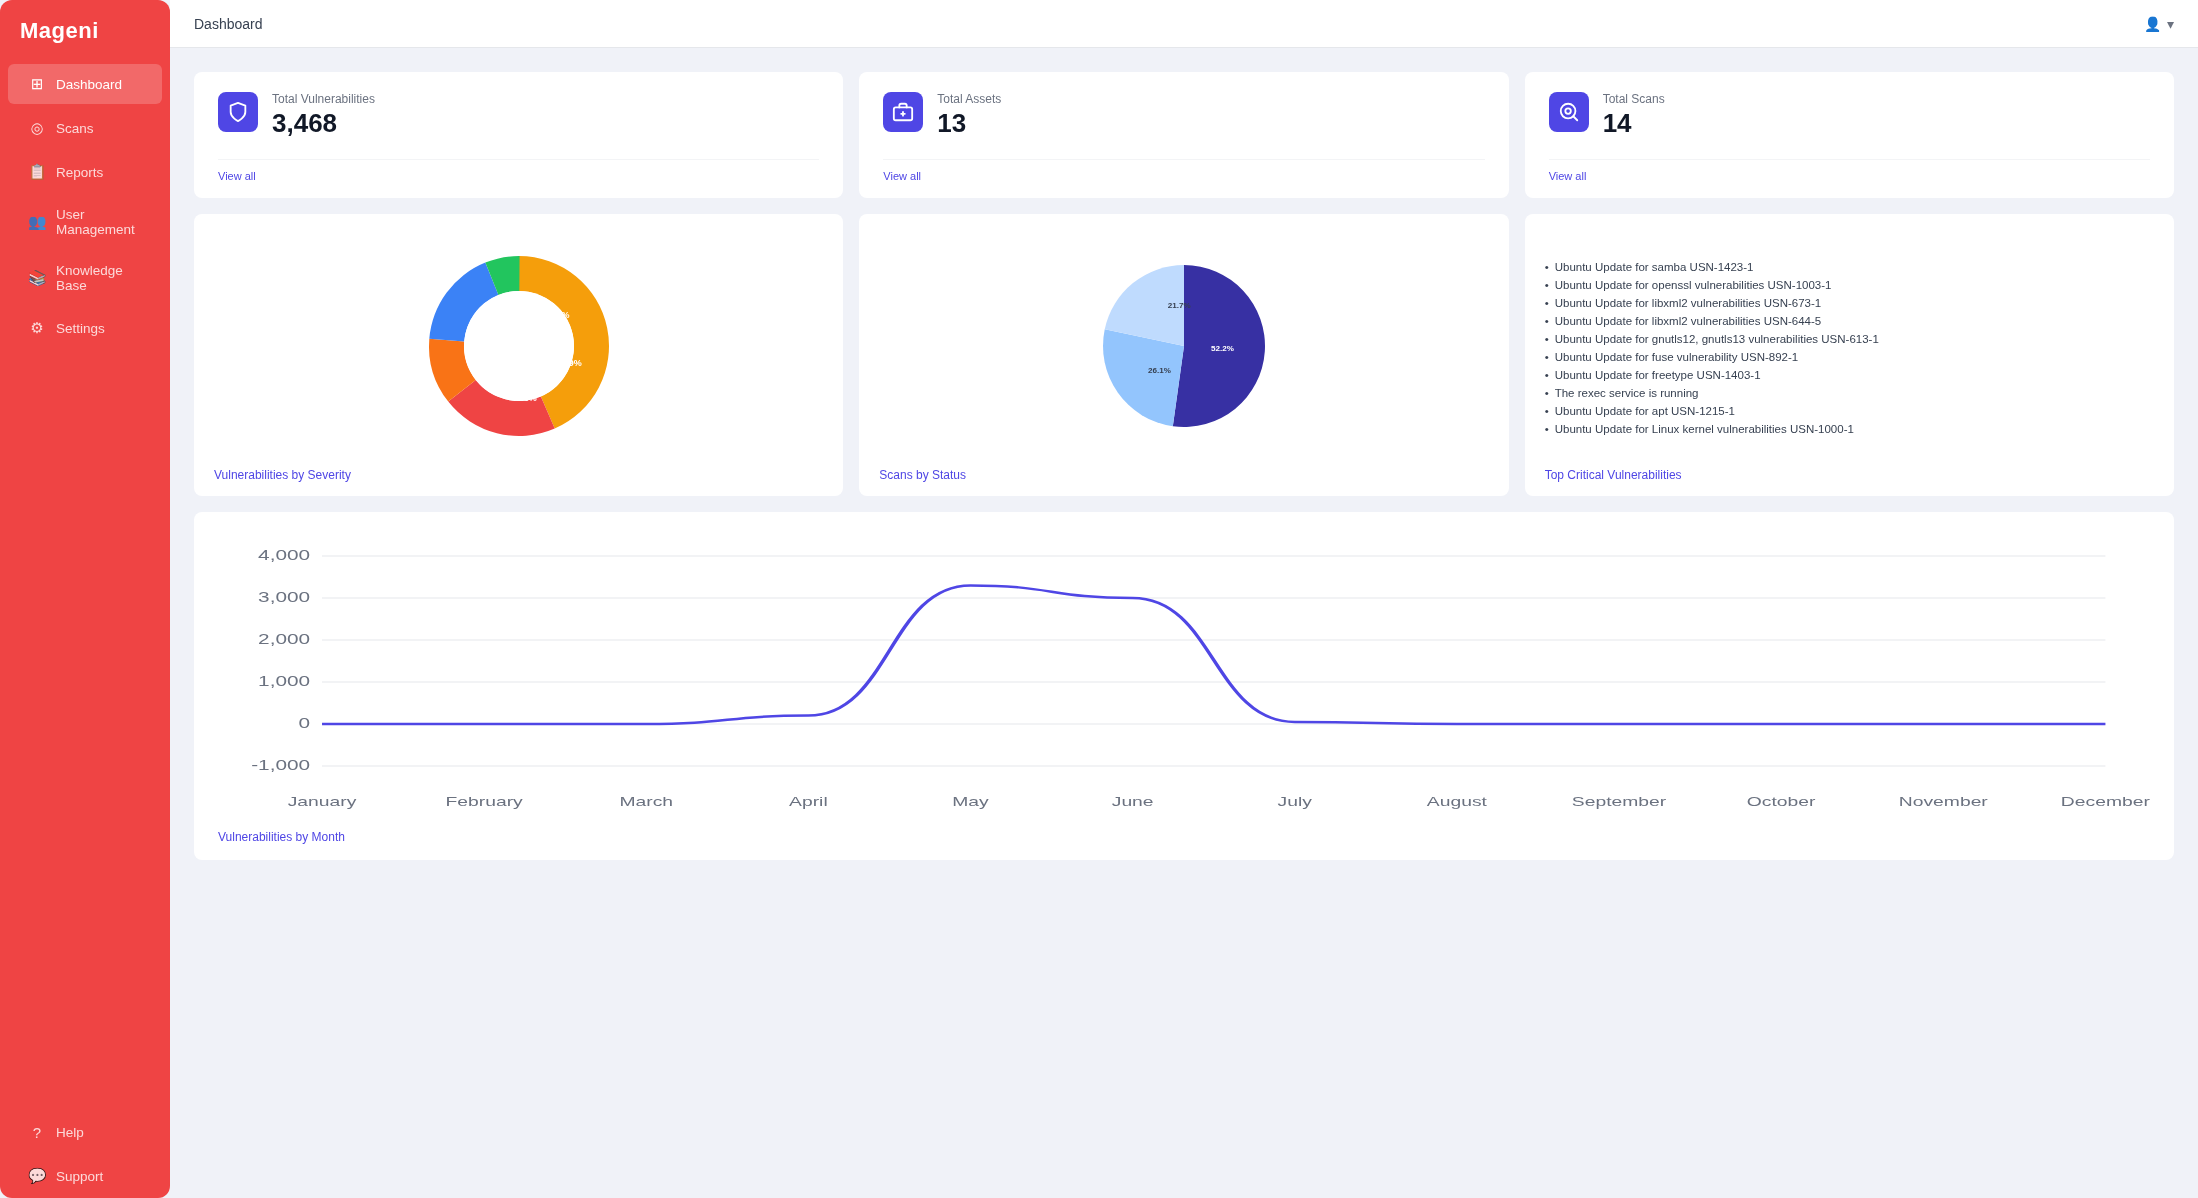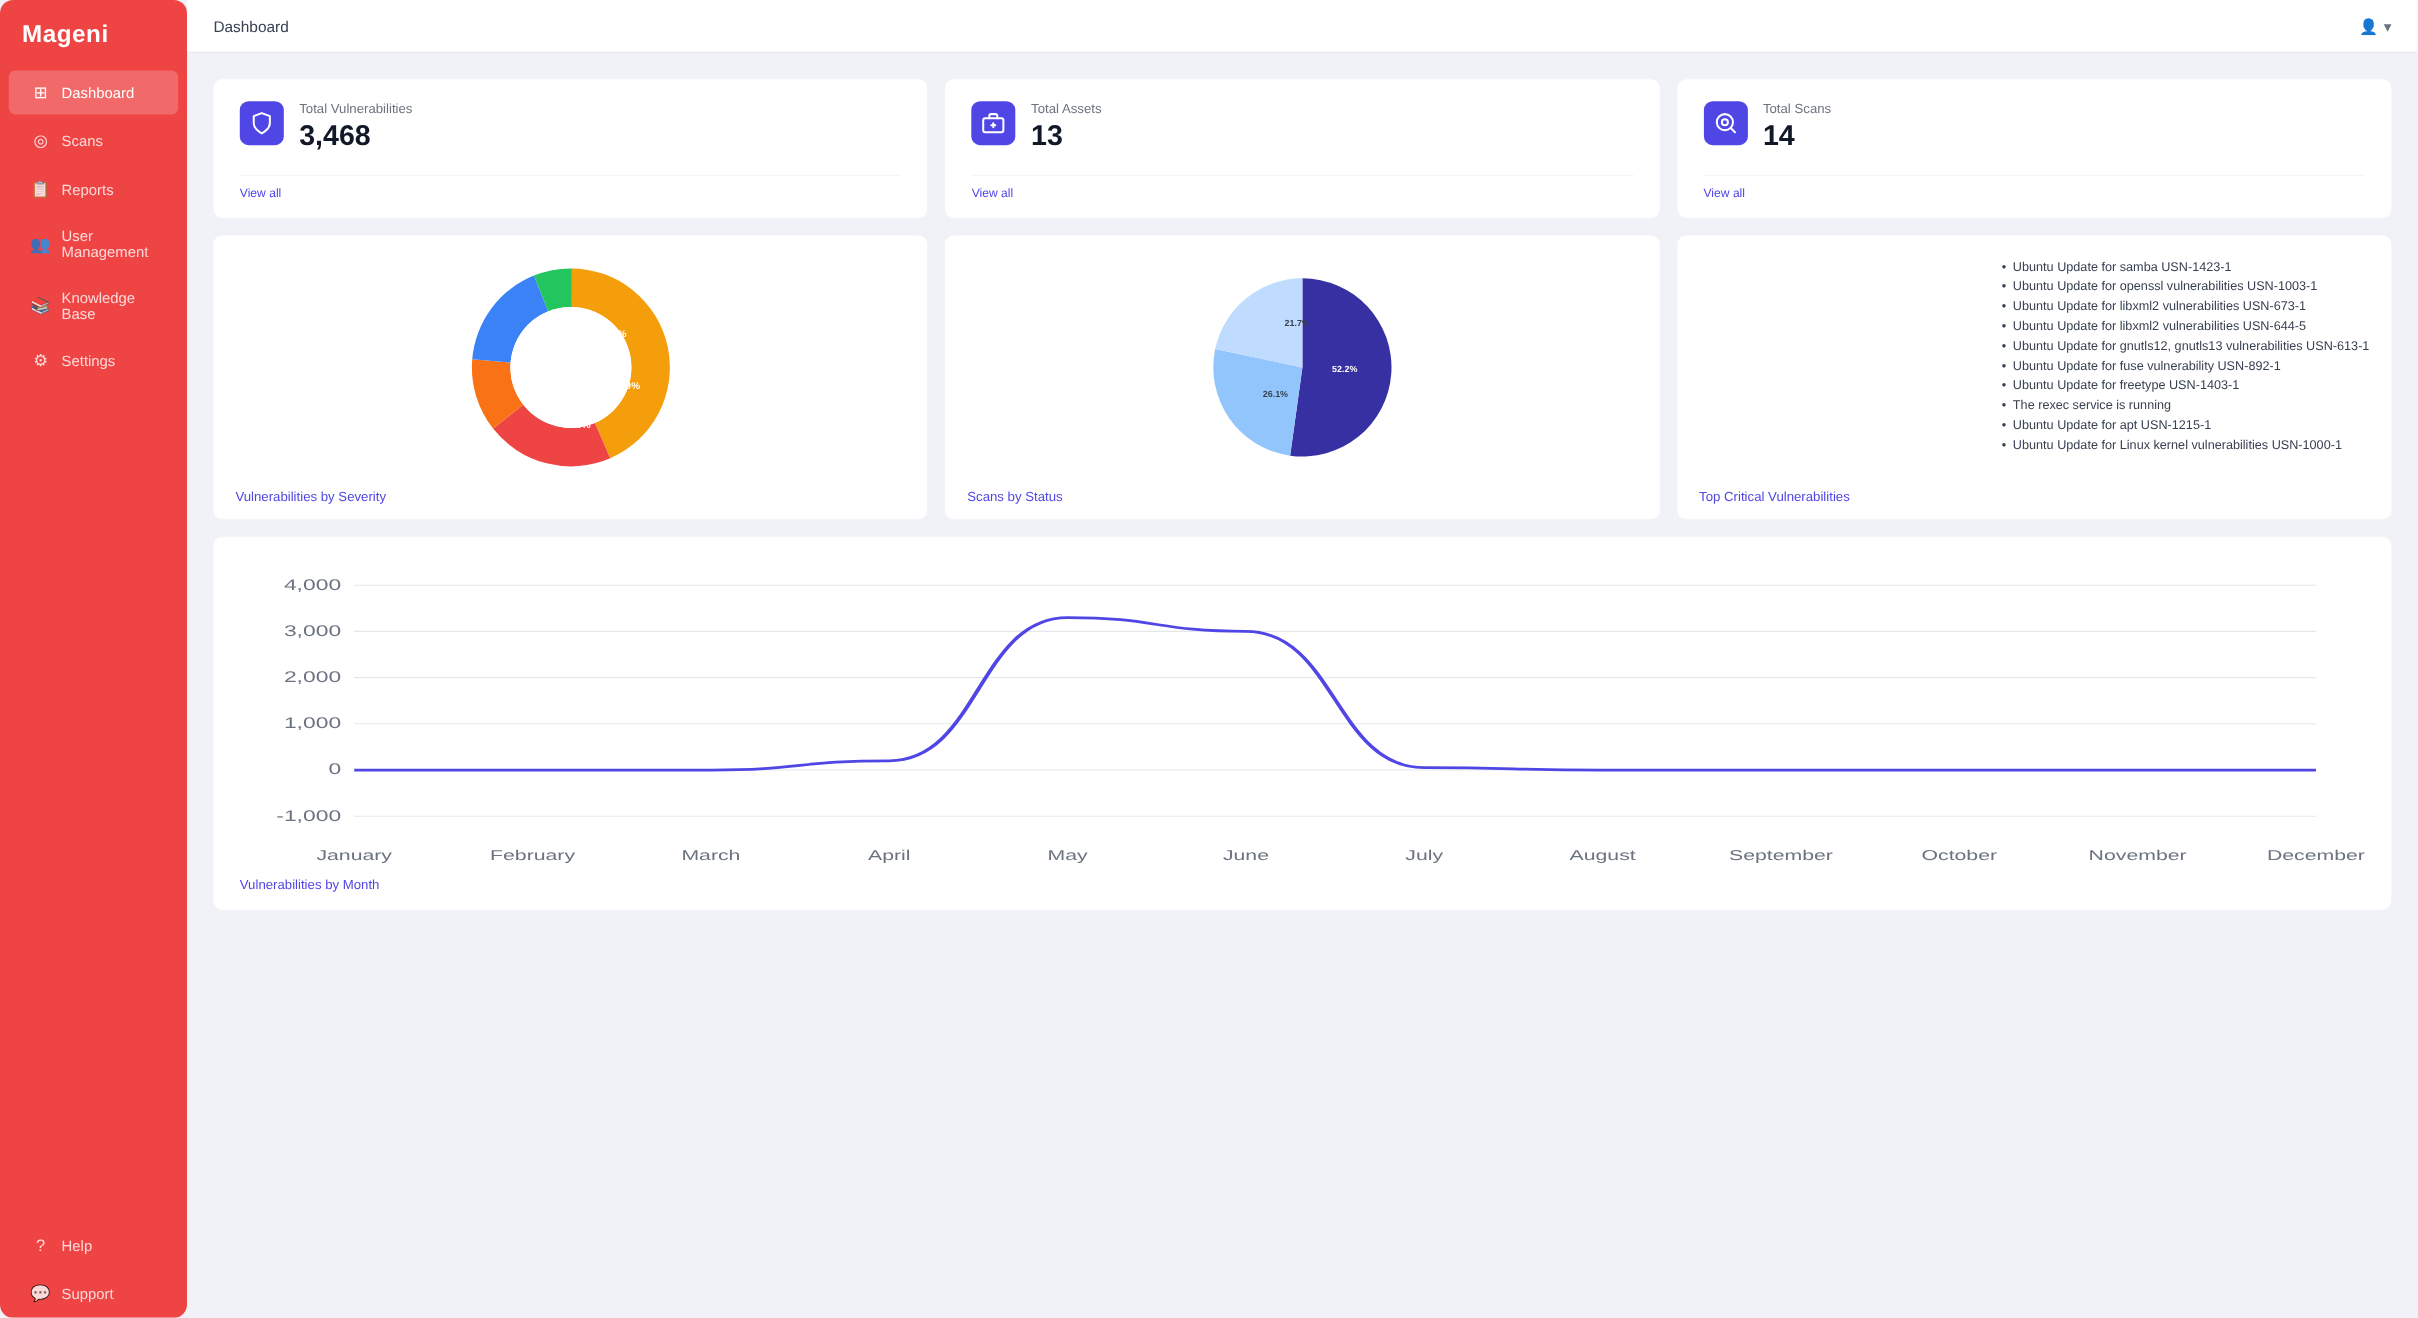--- a/index.html
+++ b/index.html
@@ -157,21 +157,21 @@
       gap: 6px;
     }
     .vuln-list li::before { content: "•"; color: #374151; flex-shrink: 0; margin-top: 0px; }
 
     
     .line-chart-card {
       background: white;
       border-radius: 8px;
       padding: 24px 24px 16px 24px;
     }
-    .line-chart-label { color: #4f46e5; font-size: 12px; }
+    .line-chart-label { color: #4f46e5; font-size: 12px; margin-top: 10px; }
 
     .line-svg { width: 100%; height: 280px; }
   </style>
 </head>
 <body>
 
 <div id="sidebar">
   <div class="sidebar-logo">Mageni</div>
   <nav class="sidebar-nav">
     <div class="sidebar-item active">
@@ -311,21 +311,21 @@
                 <text x="30" y="5" font-size="9" fill="white" font-weight="bold">52.2%</text>
               <text x="-40" y="30" font-size="9" fill="#374151" font-weight="bold">26.1%</text>
               <text x="-18" y="-42" font-size="9" fill="#374151" font-weight="bold">21.7%</text>
             </g>
           </svg>
         </div>
         <div class="chart-label">Scans by Status</div>
       </div>
 
       <div class="chart-card">
-        <div class="chart-area" style="align-items:flex-start; justify-content:flex-end; min-height:200px;">
+        <div class="chart-area" style="align-items:flex-start; justify-content:flex-start; min-height:200px;margin-top:24px;">
           <ul class="vuln-list" id="vuln-list-el">
           <li>Ubuntu Update for samba USN-1423-1</li>
               <li>Ubuntu Update for openssl vulnerabilities USN-1003-1</li>
               <li>Ubuntu Update for libxml2 vulnerabilities USN-673-1</li>
               <li>Ubuntu Update for libxml2 vulnerabilities USN-644-5</li>
               <li>Ubuntu Update for gnutls12, gnutls13 vulnerabilities USN-613-1</li>
               <li>Ubuntu Update for fuse vulnerability USN-892-1</li>
               <li>Ubuntu Update for freetype USN-1403-1</li>
               <li>The rexec service is running</li>
               <li>Ubuntu Update for apt USN-1215-1</li>

